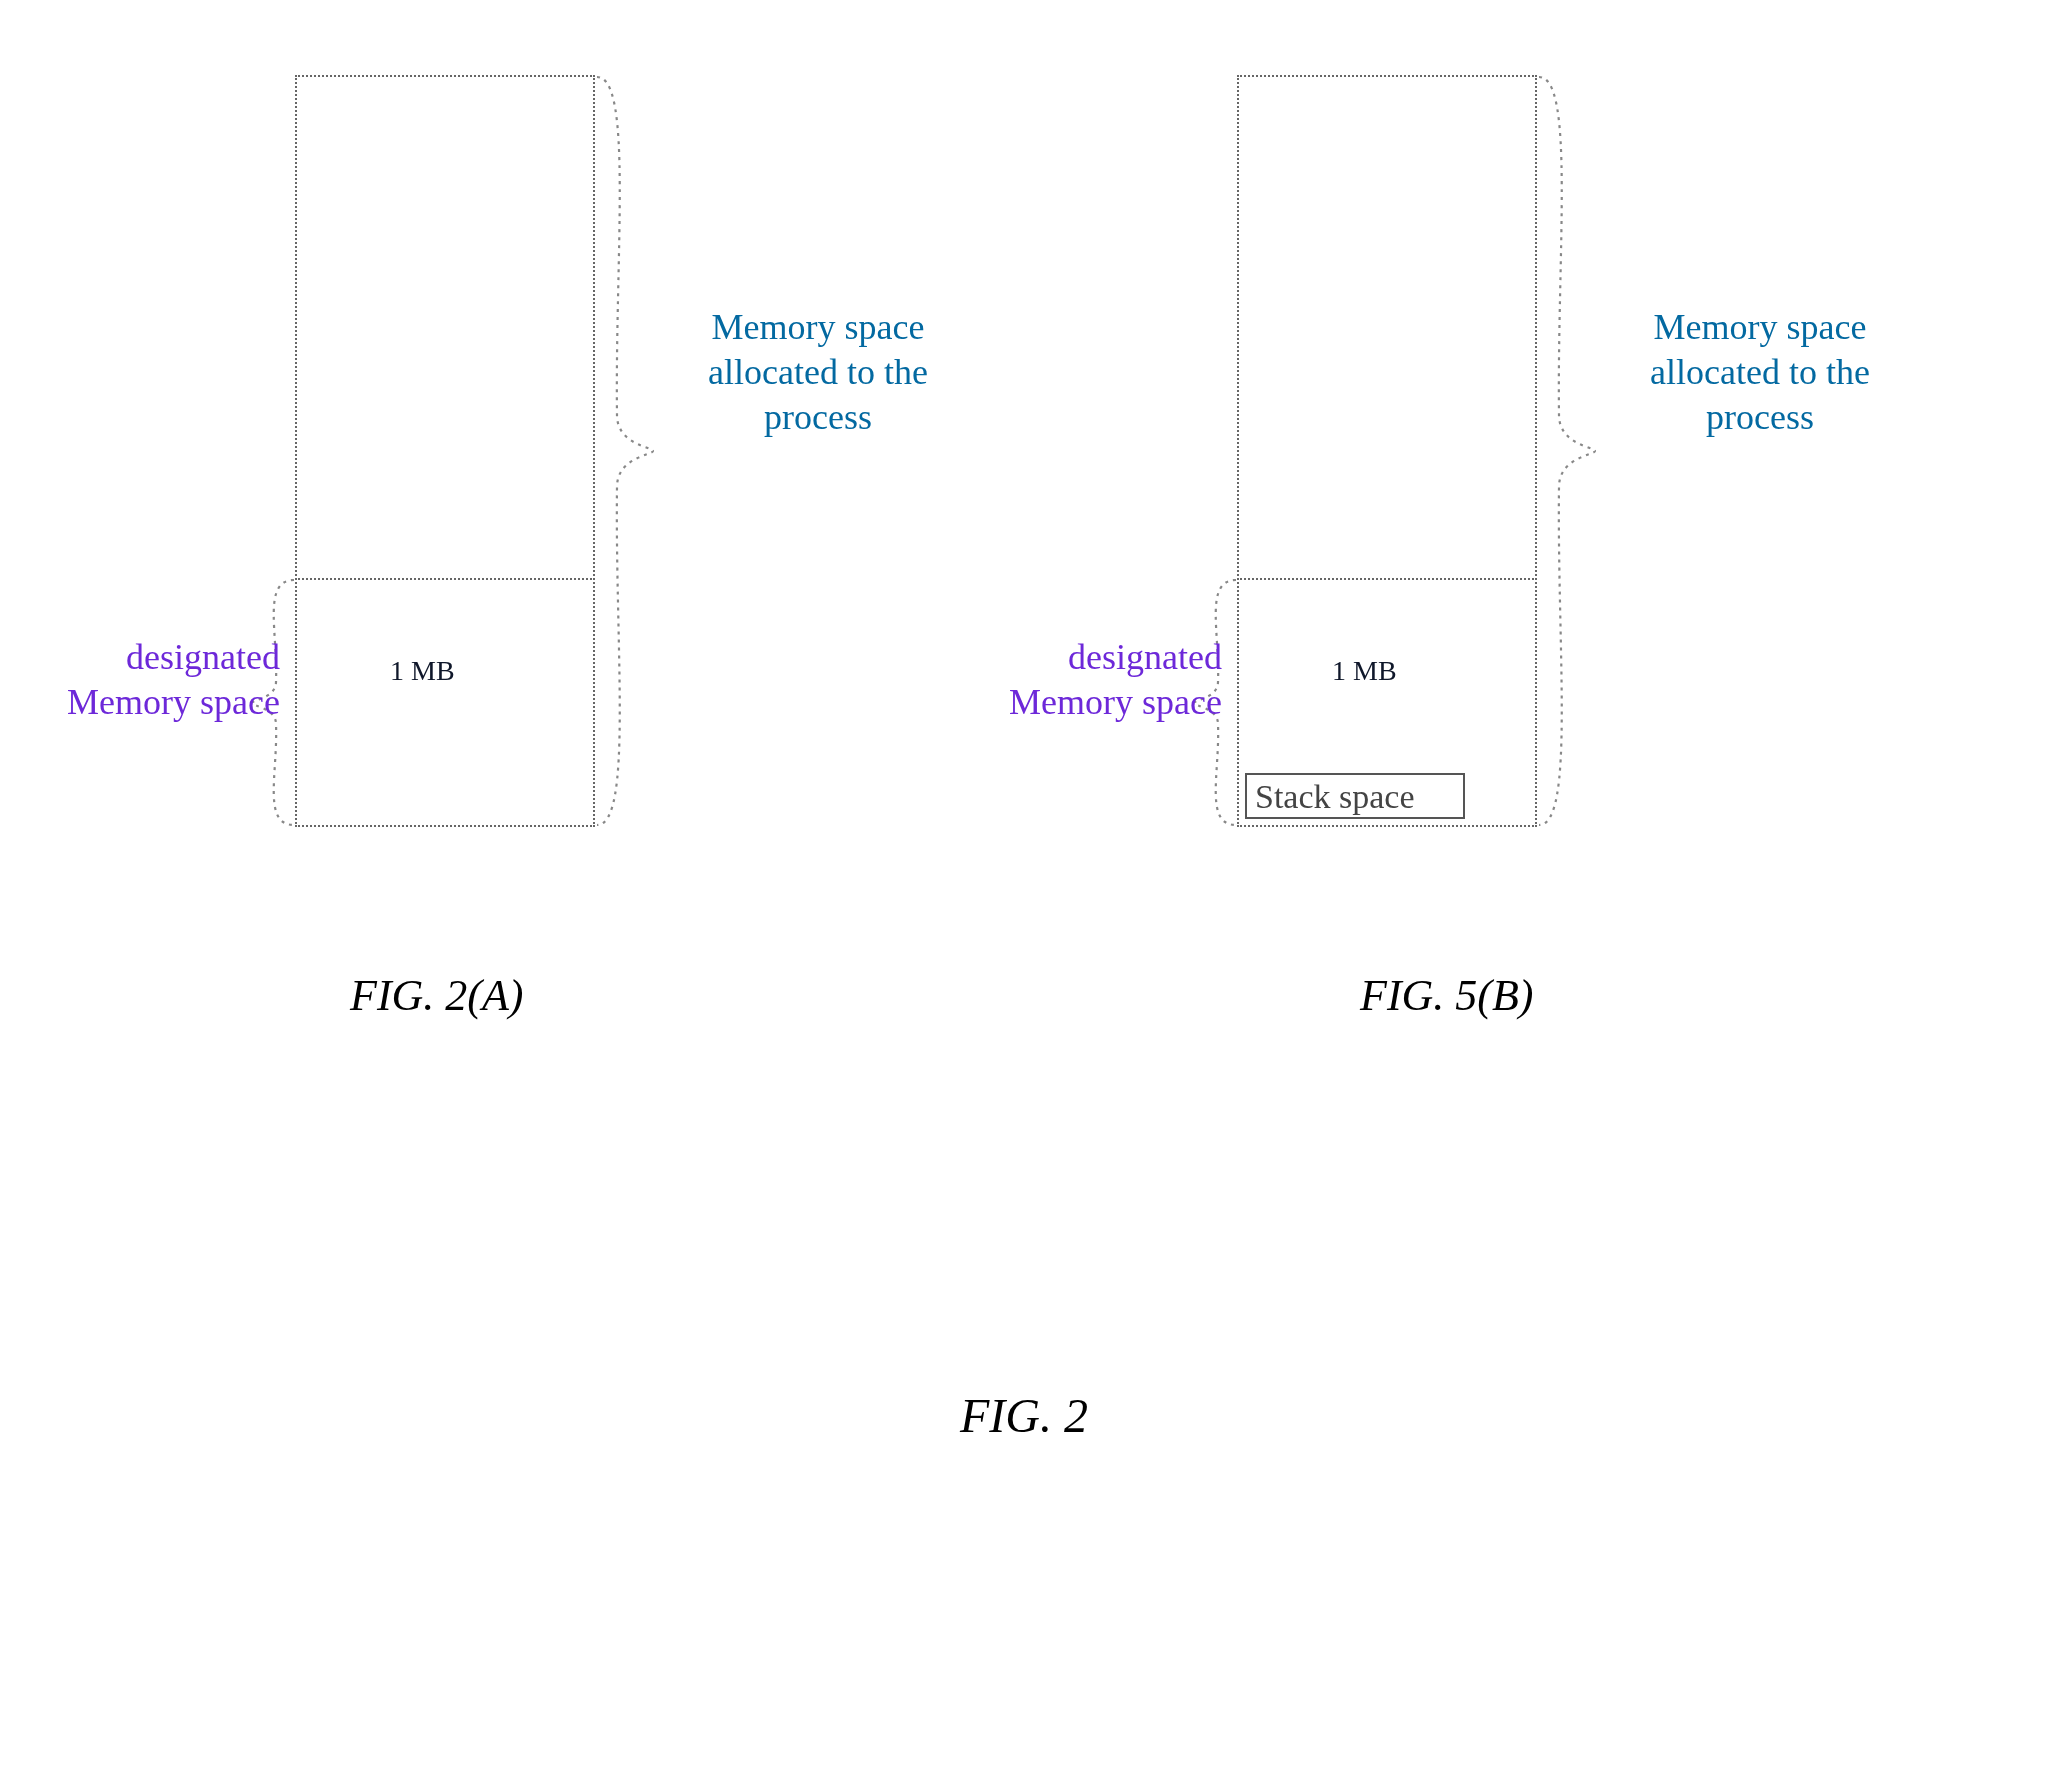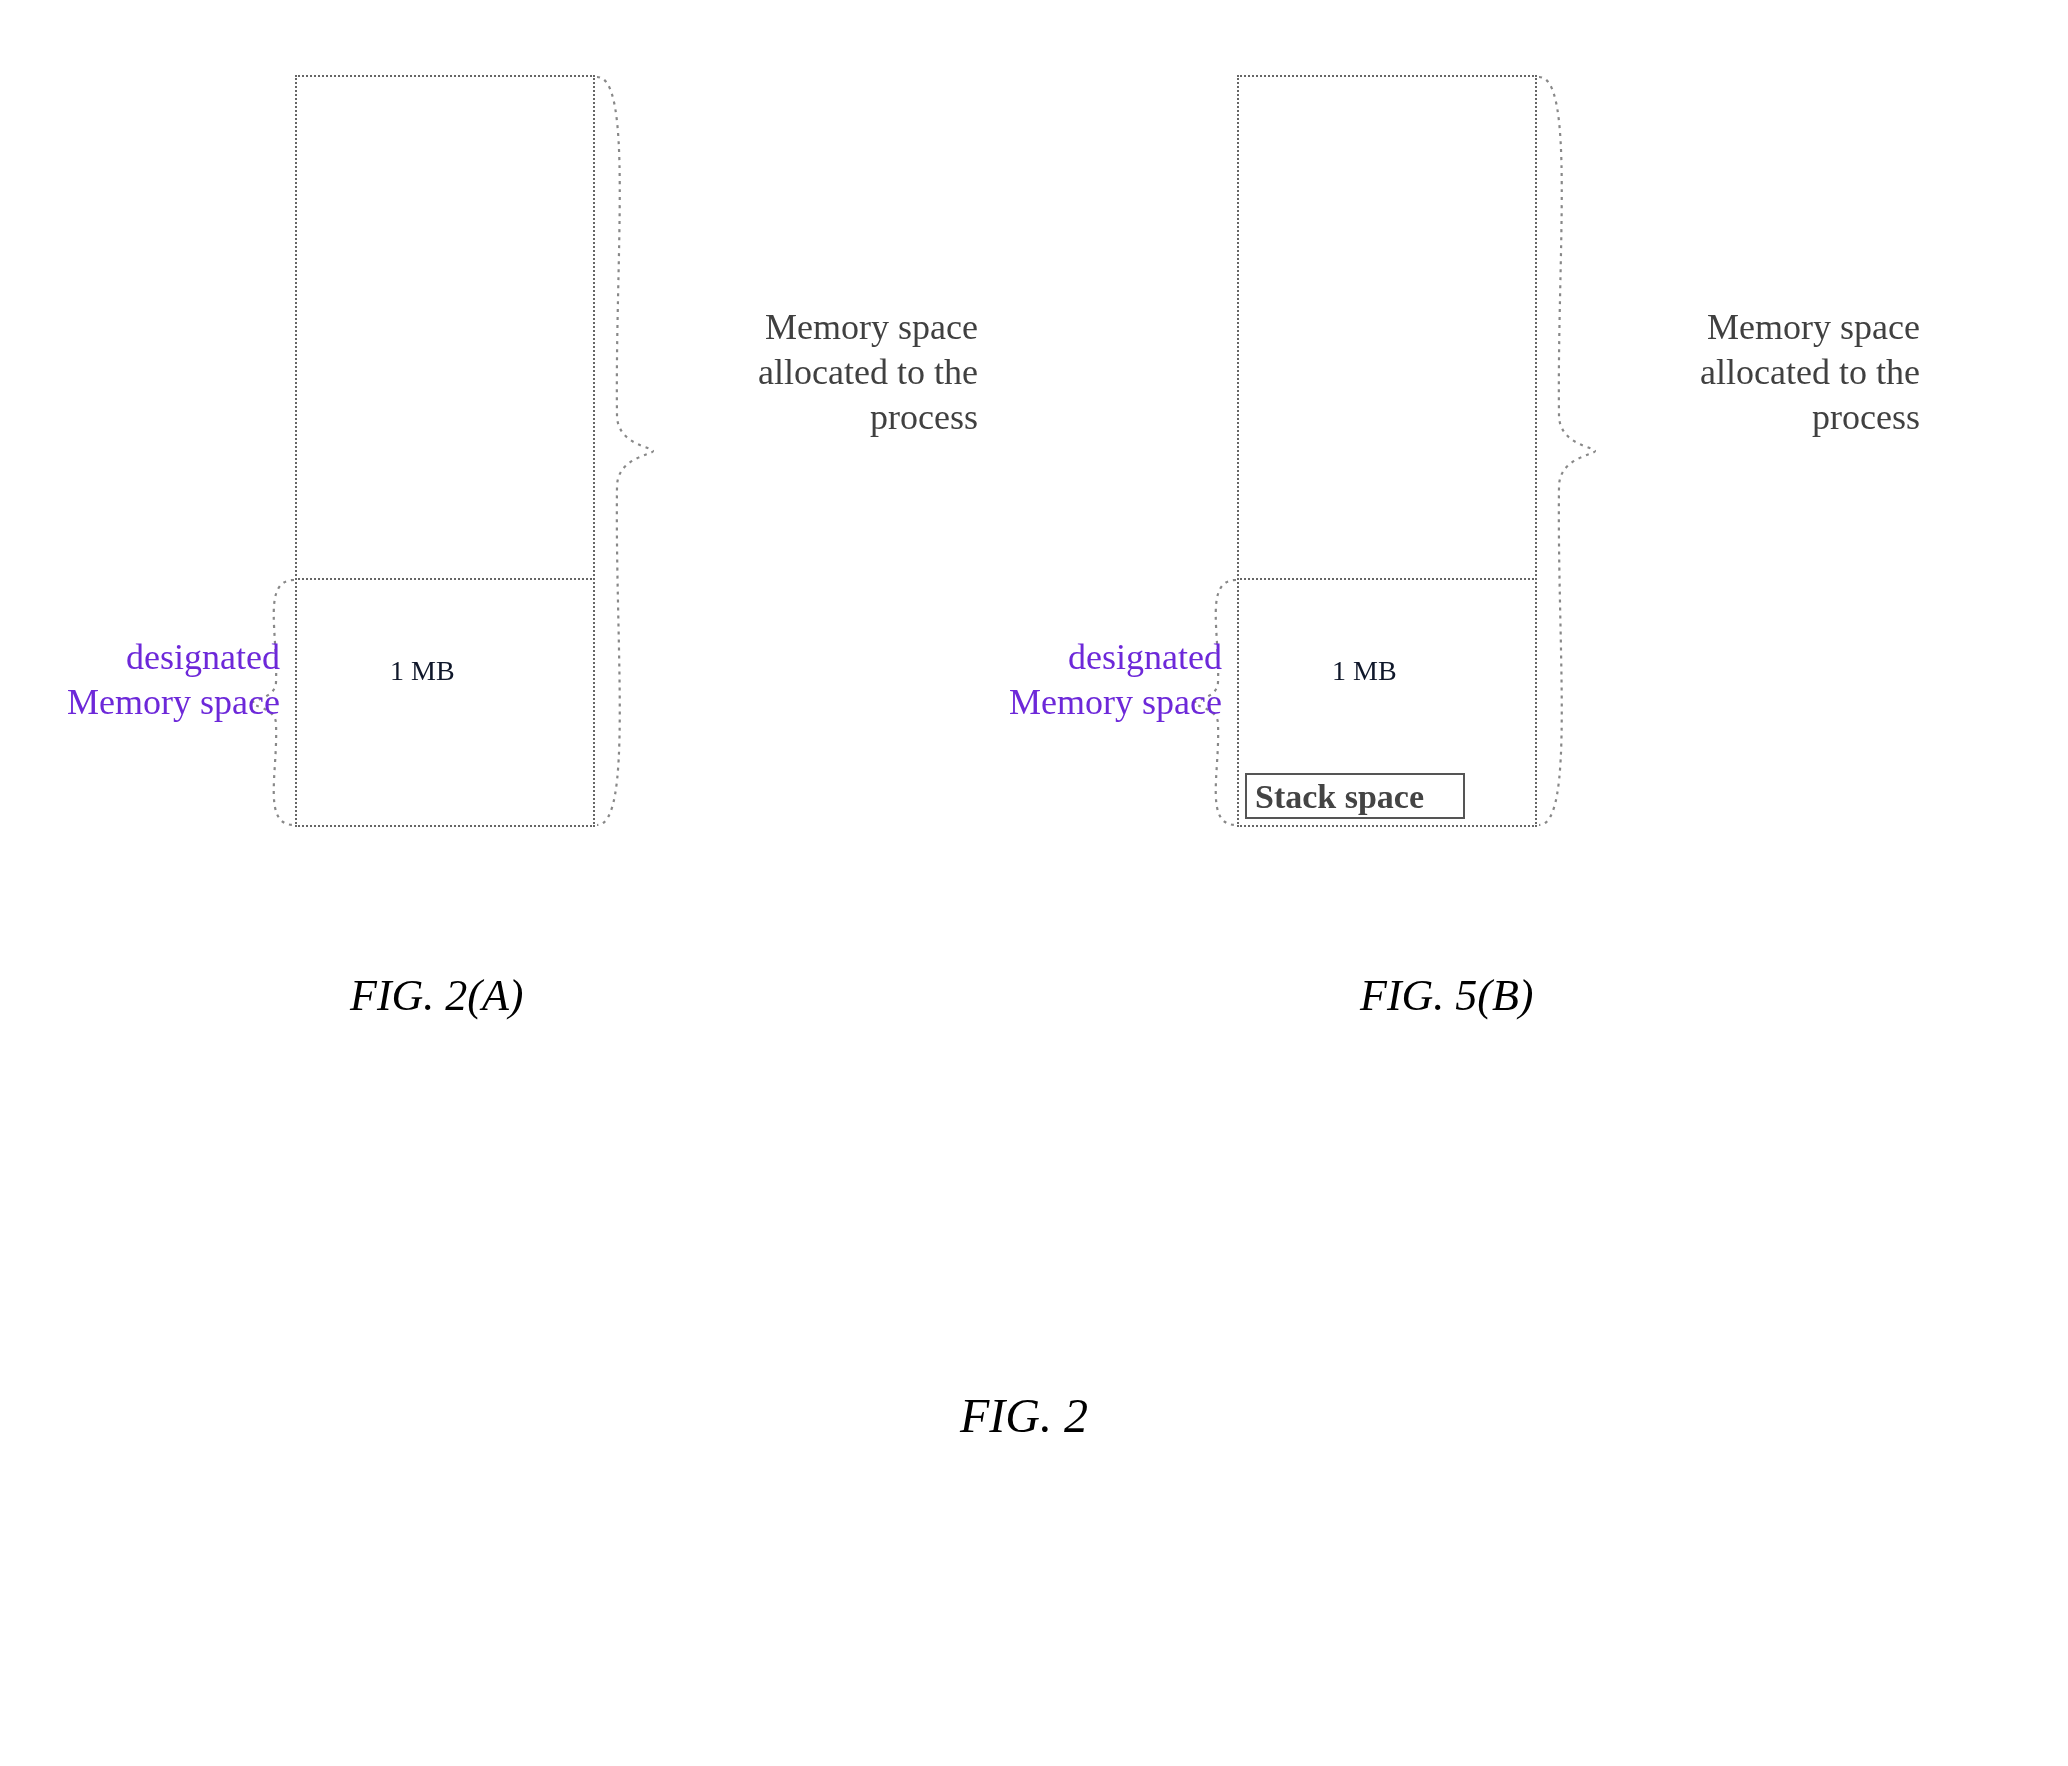--- a/index.html
+++ b/index.html
@@ -46,21 +46,20 @@
 
   
   .stack-box {
     position: absolute;
     border: 2px solid #555;
     background: #fff;
     padding: 2px 8px;
     font-size: 34px;
     color: #444;
     text-align: left;
-    font-weight: bold;
   }
   .panel-b .stack-box { left: 213px; top: 698px; width: 220px; height: 46px; line-height: 40px; }
 
   
   .onesize {
     position: absolute;
     font-size: 28px;
     color: #0f172a;
   }
   .panel-a .onesize { left: 300px; top: 580px; }
@@ -70,23 +69,23 @@
   .brace {
     position: absolute;
     color: #777;
   }
   .brace svg { display:block; }
 
   
   .label-right {
     position: absolute;
     font-size: 36px;
-    color: #404040;
+    color: #0369a1;
     line-height: 1.25;
-    text-align: right;
+    text-align: center;
     width: 320px;
   }
   .label-left {
     position: absolute;
     font-size: 36px;
     color: #6d28d9;
     line-height: 1.25;
     text-align: right;
     width: 230px;
   }

